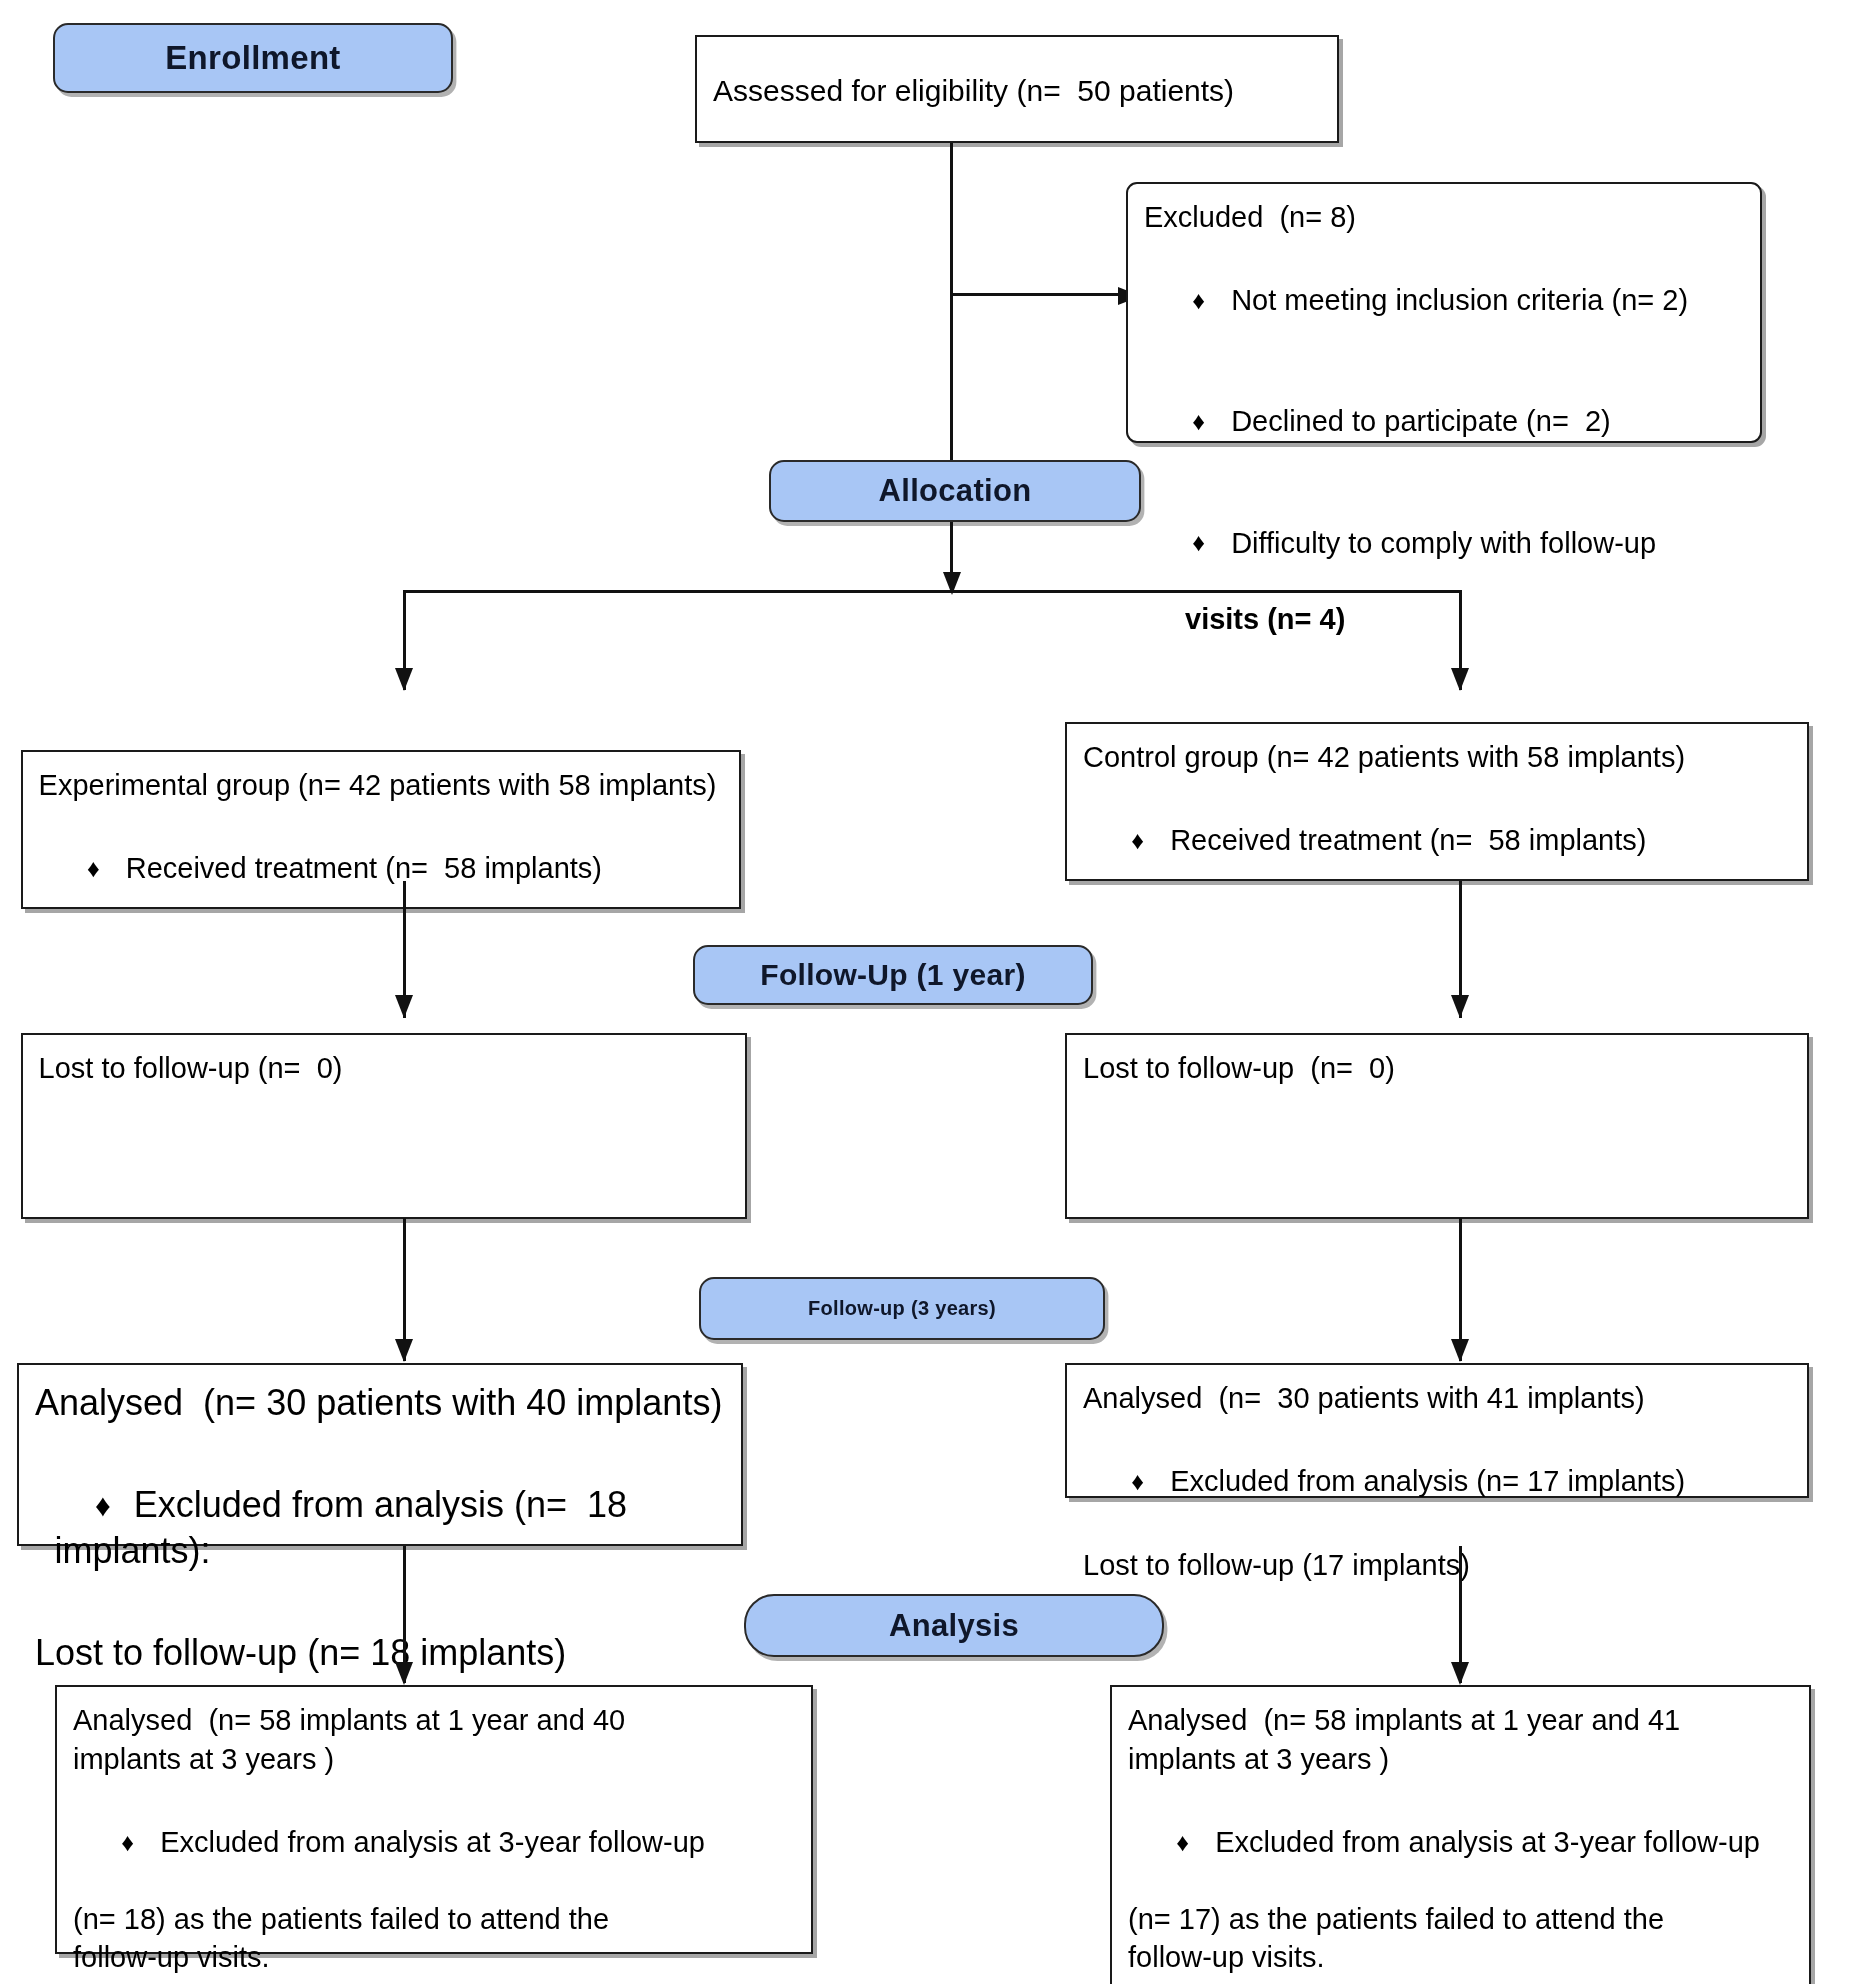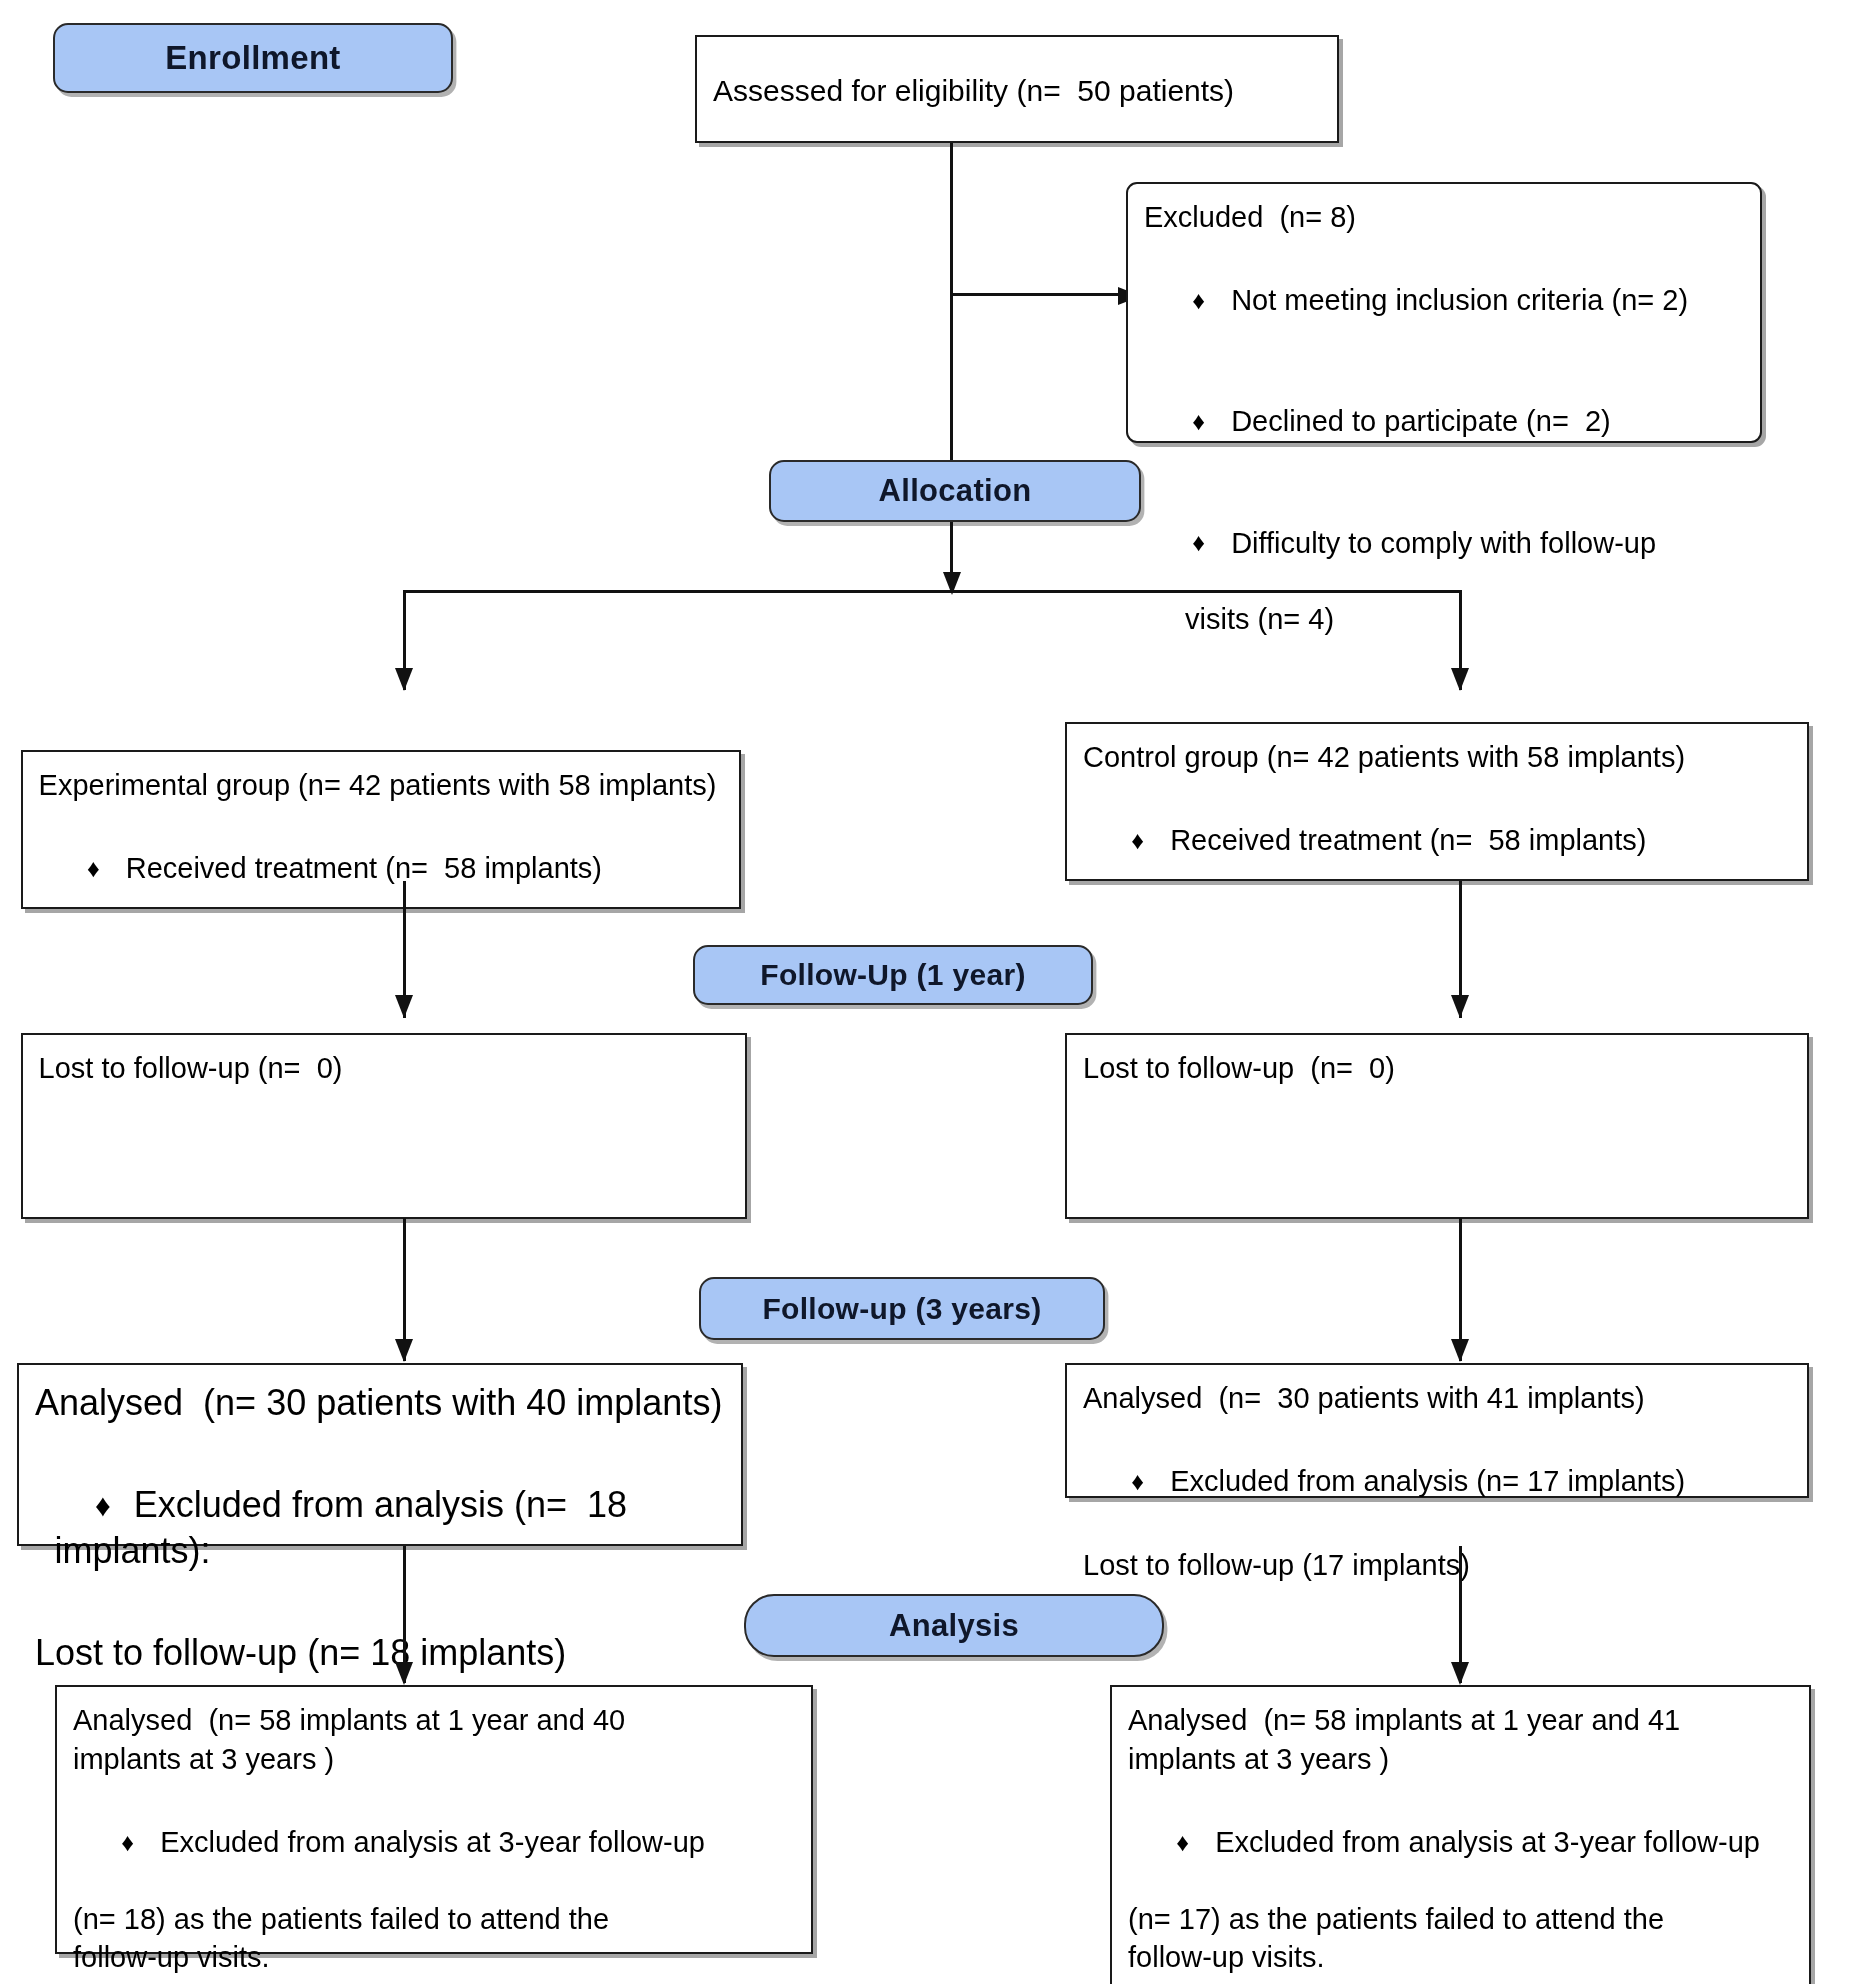--- a/index.html
+++ b/index.html
@@ -51,21 +51,21 @@
     display:inline-block;
     width:19.4px;
     text-align:left;
     font-size:0.86em;
     vertical-align:1.1px;
   }
   .hang{
     padding-left:19.4px;
     text-indent:-19.4px;
   }
-  .indent2{ padding-left:41px; }
+  .indent2{ padding-left:41px;font-weight:bold; }
 
   
   .vline{ position:absolute; background:#111; width:2.9px; }
   .hline{ position:absolute; background:#111; height:2.9px; }
   .arrow-down{
     position:absolute;
     width:0;height:0;
     border-left:9.7px solid transparent;
     border-right:9.7px solid transparent;
     border-top:23px solid #111;
@@ -151,21 +151,21 @@
 
   <div class="box" style="left:1065px;top:1033px;width:744px;height:186px;font-size:29px;">
     <p>Lost to follow-up  (n=  0)</p>
   </div>
 
   <div class="vline" style="left:403px;top:1218px;height:143px;"></div>
   <div class="arrow-down" style="left:395px;top:1339px;"></div>
   <div class="vline" style="left:1459px;top:1218px;height:143px;"></div>
   <div class="arrow-down" style="left:1451px;top:1339px;"></div>
 
-  <div class="pill" style="left:699px;top:1277px;width:406px;height:63px;font-size:30px;">
+  <div class="pill" style="left:699px;top:1277px;width:406px;height:63px;font-size:20px;">
     <span>Follow-up (3 years)</span>
   </div>
 
   <div class="box" style="left:17px;top:1363px;width:726px;height:183px;font-size:36px;">
     <p>Analysed  (n= 30 patients with 40 implants)</p>
     <p class="hang sp">
       <span class="bul">♦</span><span>Excluded from analysis (n=  18 implants):</span>
     </p>
     <p class="sp">Lost to follow-up (n= 18 implants)</p>
   </div>

